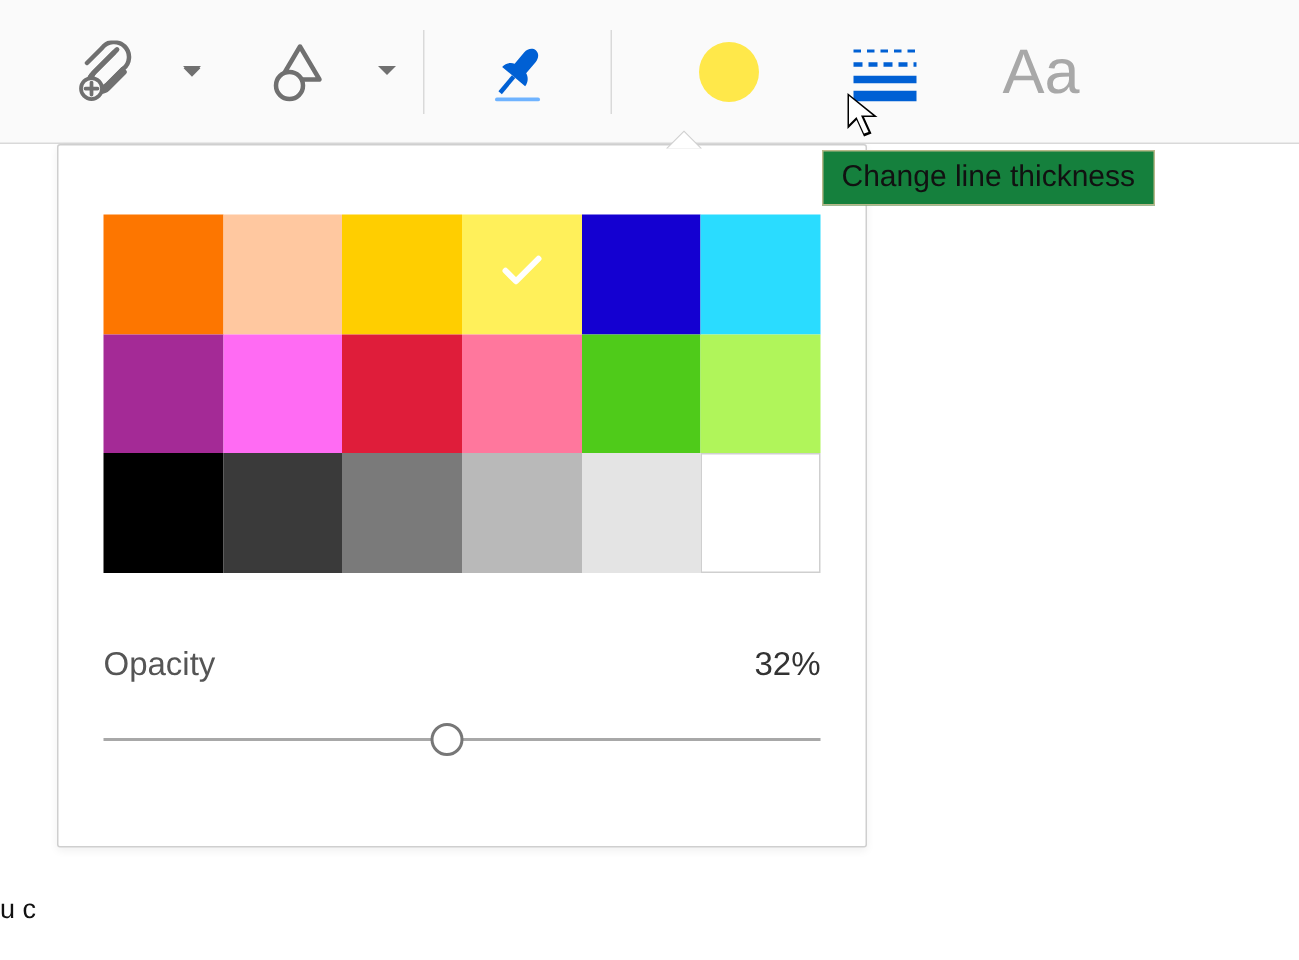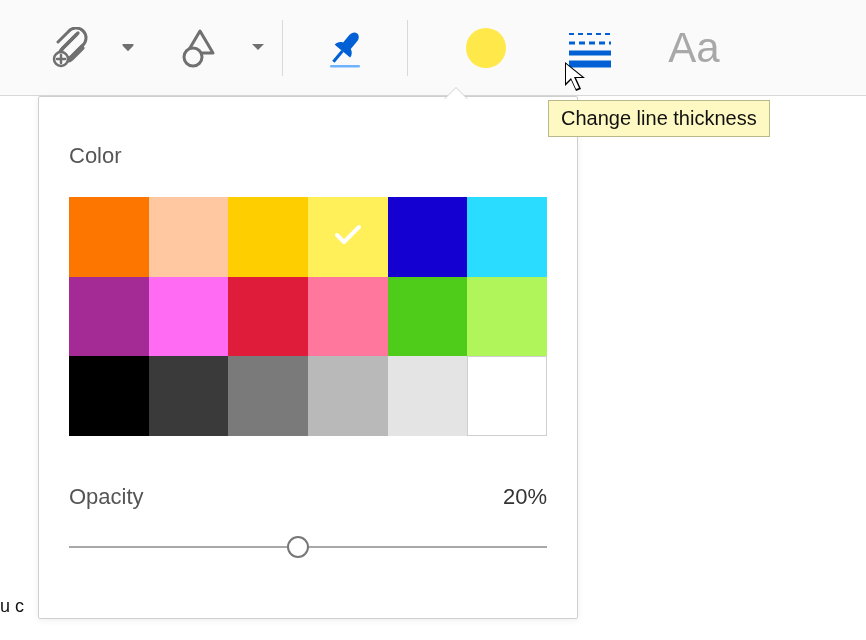--- a/index.html
+++ b/index.html
@@ -73,21 +73,21 @@
       top: 60px;
       pointer-events: none;
       z-index: 50;
     }
 
     
     .tooltip {
       position: absolute;
       left: 548px;
       top: 100px;
-      background: #fef9c3;
+      background: #15803d;
       border: 1px solid #b8b88a;
       padding: 6px 12px;
       font-size: 20px;
       color: #111;
       z-index: 60;
       white-space: nowrap;
     }
 
     
     .panel {
@@ -283,21 +283,20 @@
     <path d="M2 2 L2 26 L8 20 L13 31 L18 29 L13 18 L22 18 Z" fill="#000000"></path>
     <path d="M3 4 L3 23 L8 18 L13 29 L16 28 L11 17 L19 17 Z" fill="#ffffff"></path>
   </svg>
 </div>
 
 <div class="tooltip">Change line thickness</div>
 
 <div class="panel">
   <div class="panel-caret2"></div>
 
-  <div class="section-label">Color</div>
 
   <div class="swatch-grid" id="swatch-grid">
       <div class="swatch" style="background: rgb(253, 118, 0);"></div>
       <div class="swatch" style="background: rgb(255, 200, 160);"></div>
       <div class="swatch" style="background: rgb(255, 206, 0);"></div>
       <div class="swatch" style="background: rgb(255, 240, 90);">
         <span class="check"><svg width="30" height="24" viewBox="0 0 30 24">
             <path d="M4 12 L11 19 L26 4" stroke="#ffffff" stroke-width="4" fill="none" stroke-linecap="round" stroke-linejoin="round"></path>
           </svg></span>
       </div>
@@ -312,20 +311,20 @@
       <div class="swatch" style="background: rgb(0, 0, 0);"></div>
       <div class="swatch" style="background: rgb(58, 58, 58);"></div>
       <div class="swatch" style="background: rgb(122, 122, 122);"></div>
       <div class="swatch" style="background: rgb(185, 185, 185);"></div>
       <div class="swatch" style="background: rgb(228, 228, 228);"></div>
       <div class="swatch bordered" style="background: rgb(255, 255, 255);"></div>
     </div>
 
   <div class="opacity-row">
     <div class="opacity-label">Opacity</div>
-    <div class="opacity-value">20%</div>
+    <div class="opacity-value">32%</div>
   </div>
 
   <div class="slider">
     <div class="slider-track"></div>
     <div class="slider-thumb" id="slider-thumb" style="left: 48%;"></div>
   </div>
 </div>
 
 </body></html>

